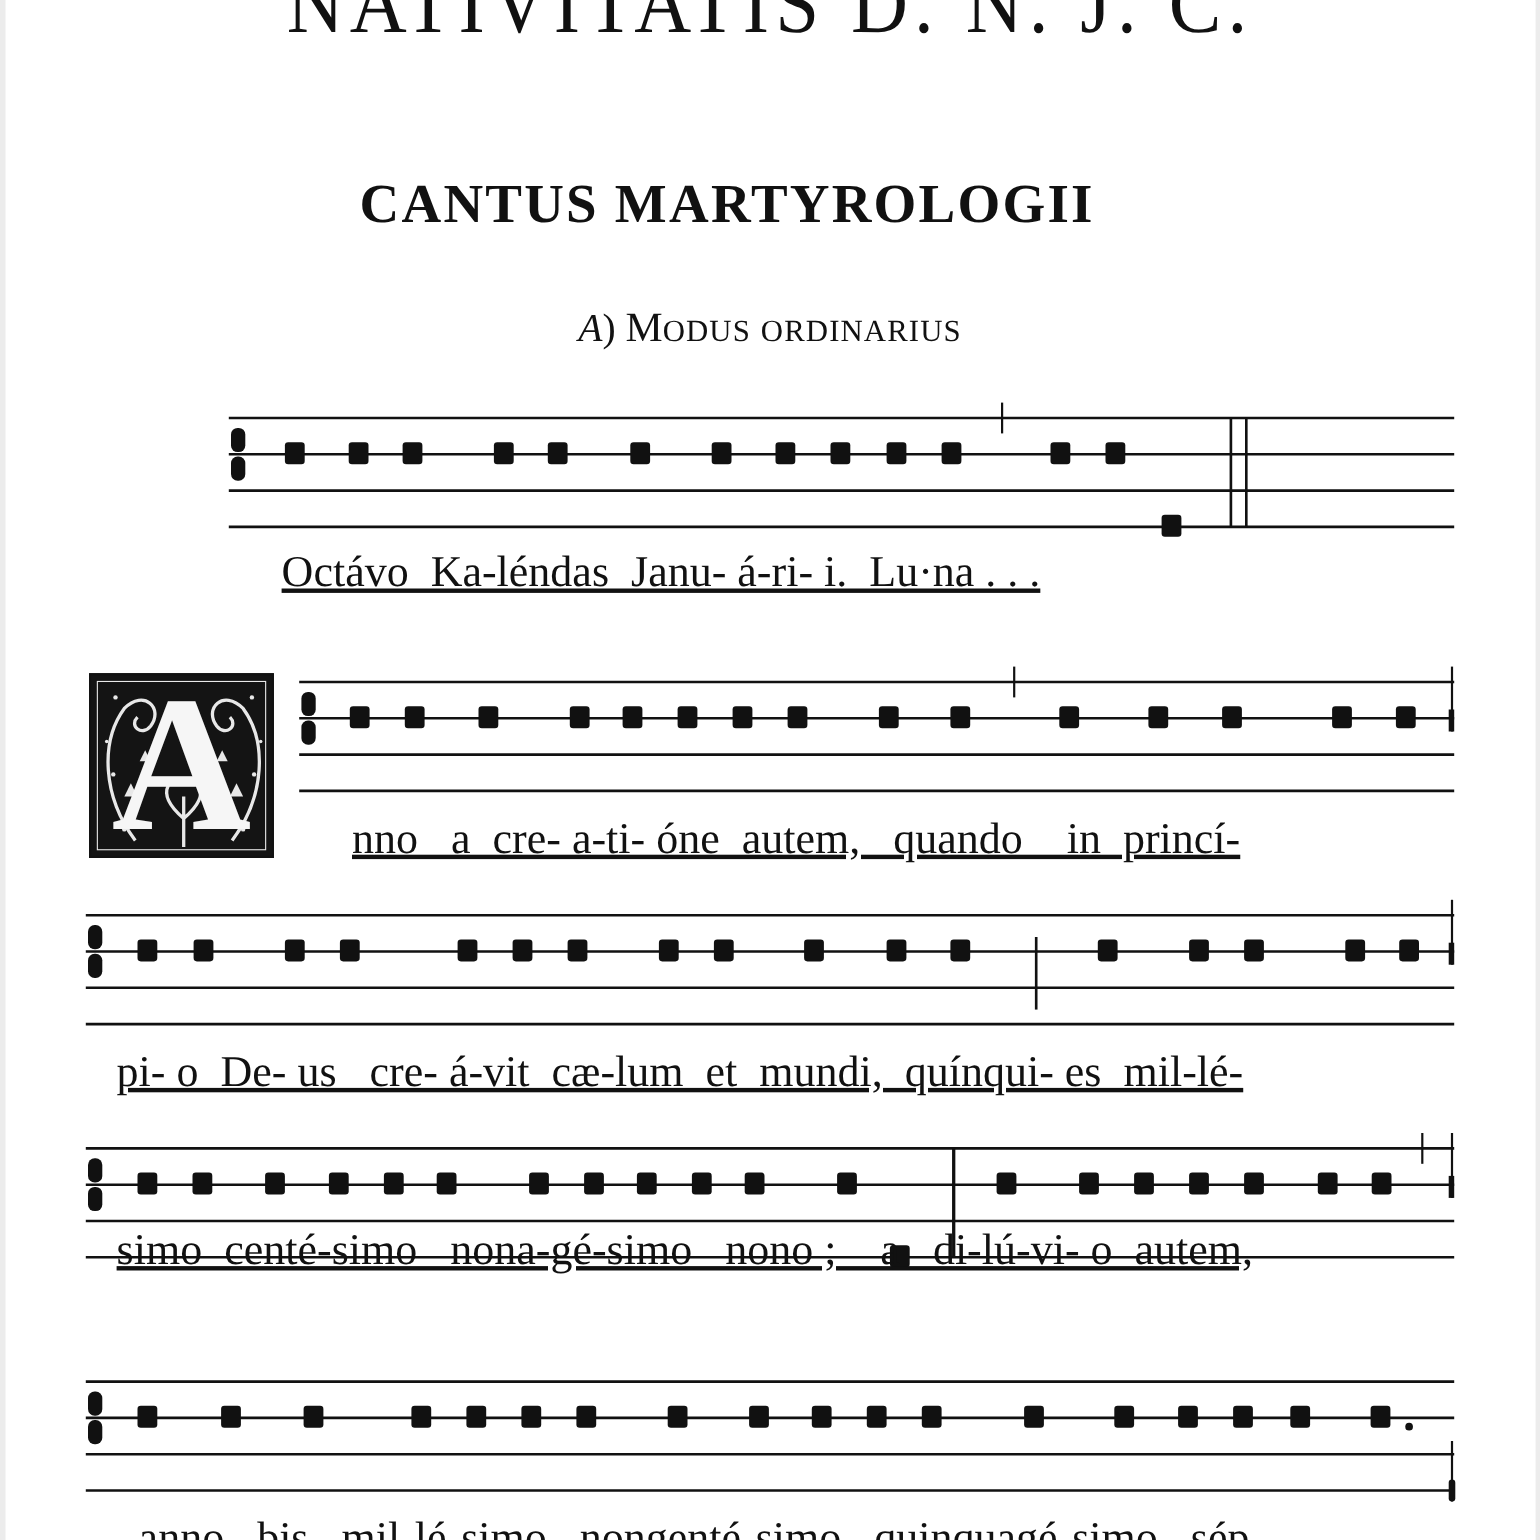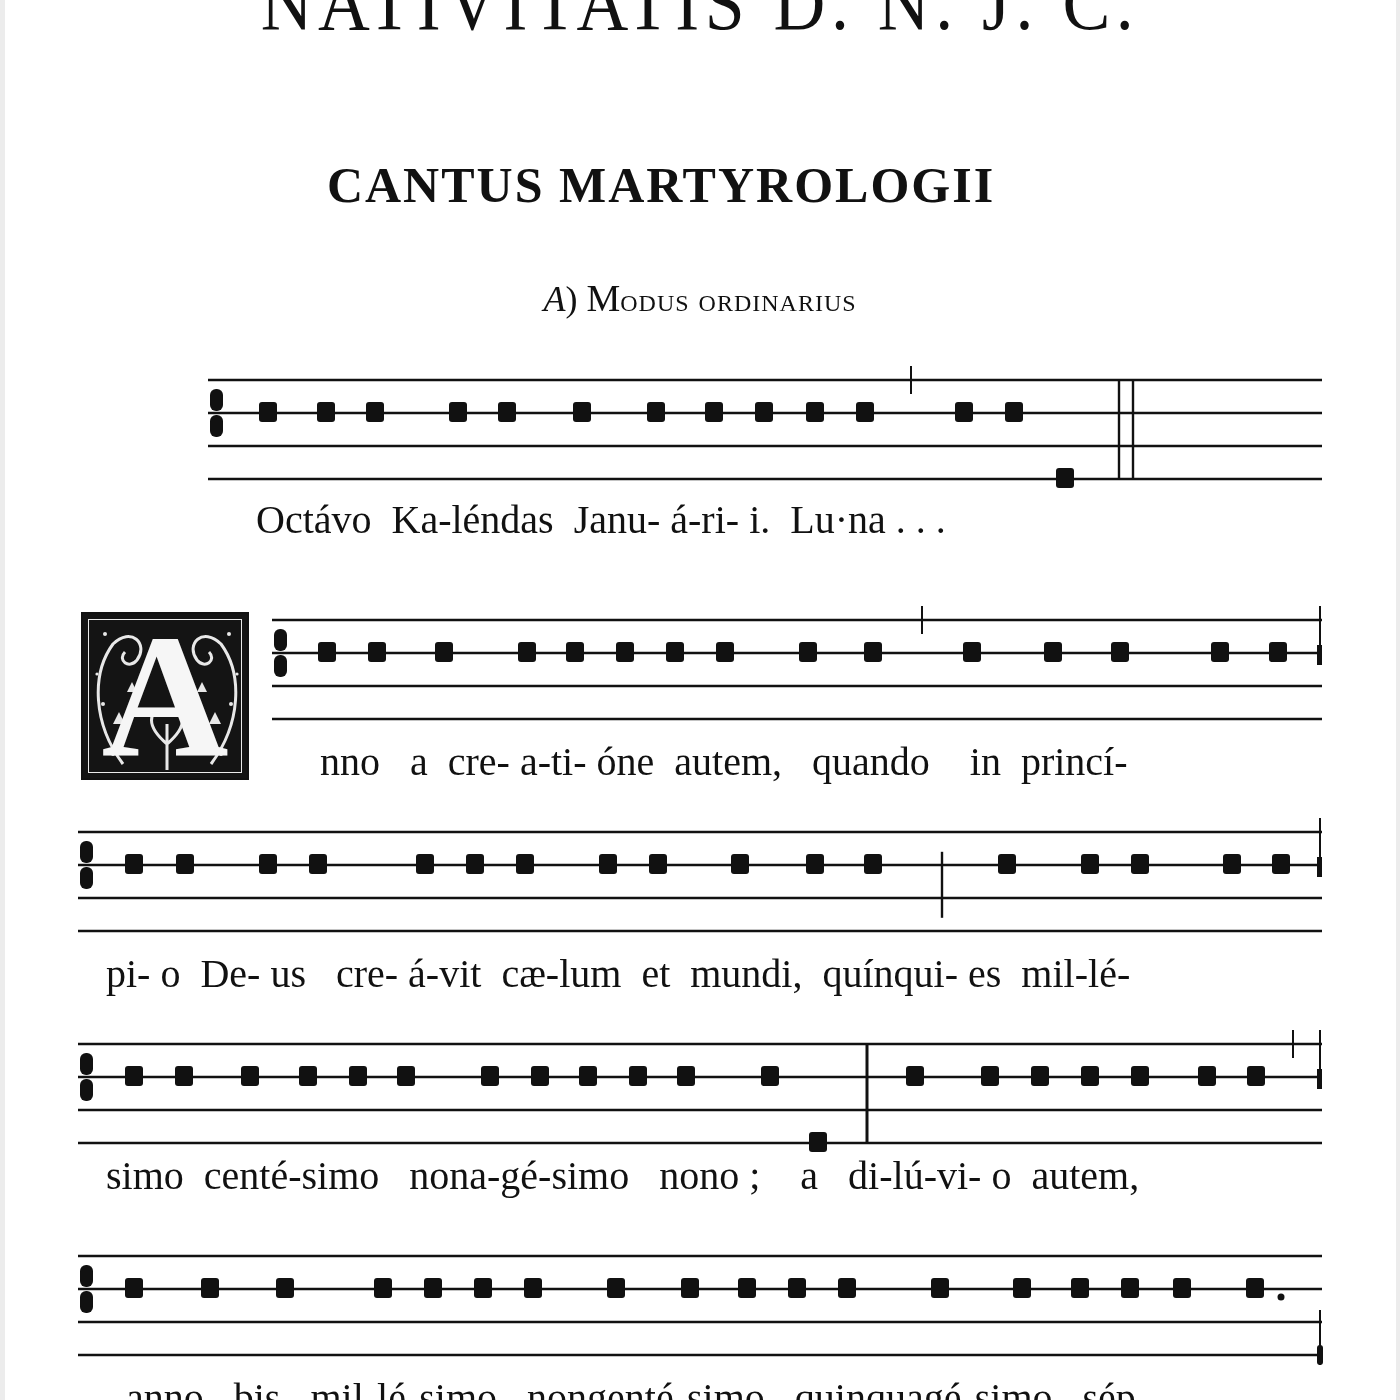--- a/index.html
+++ b/index.html
@@ -22,27 +22,27 @@
     position: absolute; left: 0; width: 1236px; top: 156px; text-align: center;
     font-family: "Liberation Serif", "DejaVu Serif", serif;
     font-weight: bold; font-size: 50px; letter-spacing: 2px; margin-left: 43px;
   }
   .subtitle {
     position: absolute; left: 0; width: 1400px; top: 276px; text-align: center;
     font-size: 36px;
   }
   .subtitle .letter { font-style: italic; }
   .subtitle .big { font-size: 38px; }
-  .subtitle .small { font-size: 24px; letter-spacing: 1px; }
+  .subtitle .small { font-size: 28px; letter-spacing: 1px; }
 
   .staff { position: absolute; }
   .staff svg { display: block; overflow: visible; }
 
   .lyrics {
-    position: absolute; font-size: 40px; white-space: pre; color: #111;
+    position: absolute; font-size: 40px; white-space: pre; color: #111; text-decoration: underline;
   }
 
   .initial {
     position: absolute; left: 81px; top: 612px; width: 168px; height: 168px;
     background: #141414; border: 2px solid #111; box-sizing: border-box;
   }
   .initial .frame {
     position: absolute; left: 5px; top: 5px; right: 5px; bottom: 5px;
     border: 1px solid #eaeaea;
   }
@@ -245,15 +245,15 @@
         <circle cx="1203" cy="45" r="3.5" fill="#111111"></circle>
         <line x1="1242" x2="1242" y1="58" y2="113" stroke="#111111" stroke-width="2"></line>
         <rect x="1239" y="93" width="6" height="20" rx="3" fill="#111111"></rect>
       </svg>
     </div>
   </div>
 <div id="lyrics-container">
     <div class="lyrics" style="left: 256px; top: 496px;">Octávo  Ka-léndas  Janu- á-ri- i.  Lu·na . . .</div>
     <div class="lyrics" style="left: 320px; top: 738px;">nno   a  cre- a-ti- óne  autem,   quando    in  princí-</div>
     <div class="lyrics" style="left: 106px; top: 950px;">pi- o  De- us   cre- á-vit  cæ-lum  et  mundi,  quínqui- es  mil-lé-</div>
-    <div class="lyrics" style="left: 106px; top: 1152px;">simo  centé-simo   nona-gé-simo   nono ;    a   di-lú-vi- o  autem,</div>
+    <div class="lyrics" style="left: 106px; top: 1112px;">simo  centé-simo   nona-gé-simo   nono ;    a   di-lú-vi- o  autem,</div>
     <div class="lyrics" style="left: 126px; top: 1374px;">anno   bis   mil-lé-simo   nongenté-simo   quinquagé-simo   sép-</div>
   </div>
 
 </body></html>

